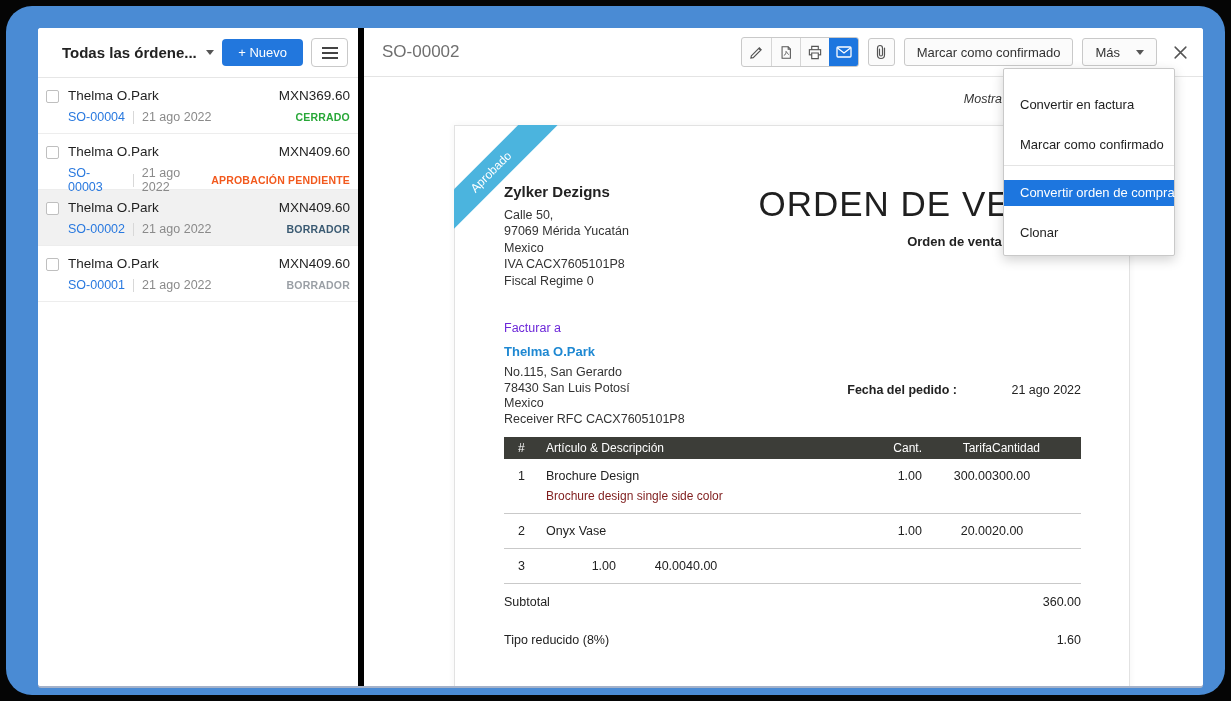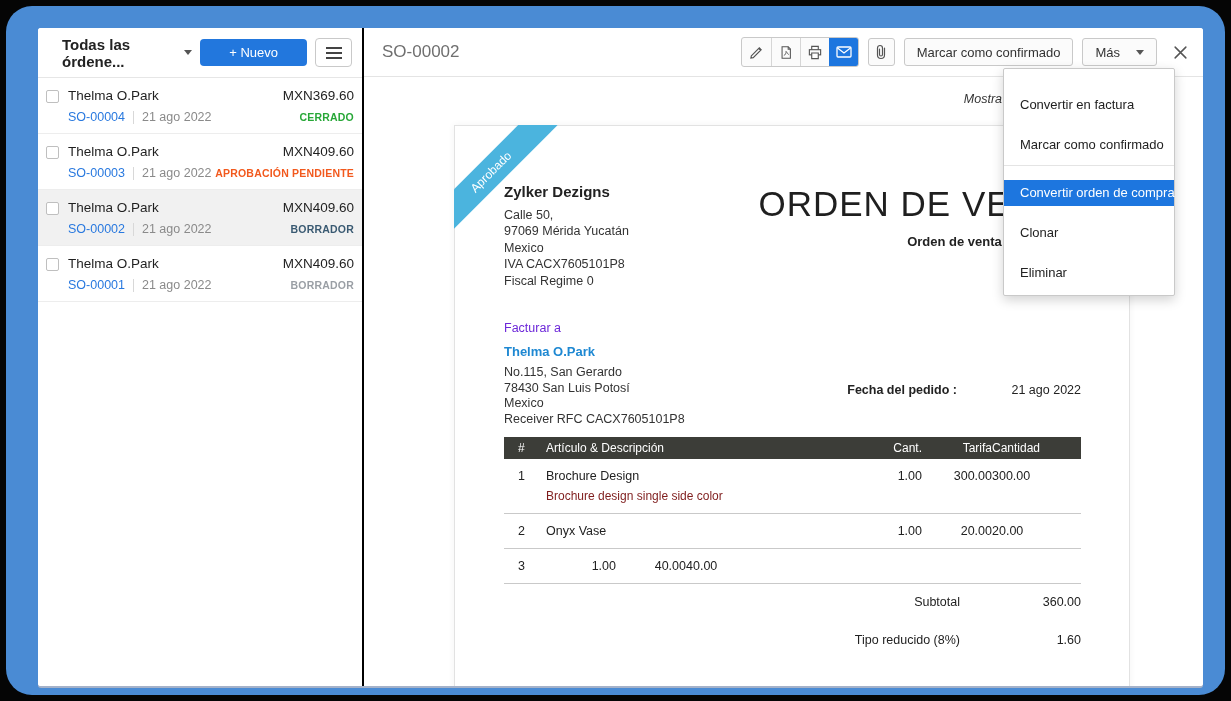--- a/index.html
+++ b/index.html
@@ -3,26 +3,26 @@
 <meta charset="utf-8">
 <style>
   * { margin:0; padding:0; box-sizing:border-box; }
   body { font-family:"Liberation Sans", sans-serif; background:#050505; }
   .stage { position:relative; width:1231px; height:701px; background:#050505; overflow:hidden; }
   .frame { position:absolute; inset:6px; background:#4a8bd4; border-radius:26px; }
   .window { position:absolute; left:32px; top:22px; width:1165px; height:658px; background:#fff;
             border-radius:3px; overflow:hidden; display:flex; box-shadow:0 2px 0 rgba(175,182,200,.9); }
 
   
-  .list-panel { width:326px; border-right:2px solid #000000; display:flex; flex-direction:column; background:#fff; }
+  .list-panel { width:326px; border-right:6px solid #000000; display:flex; flex-direction:column; background:#fff; }
   .list-header { height:50px; flex:0 0 50px; border-bottom:1px solid #e6e6e6; display:flex; align-items:center;
                  padding:0 10px 0 24px; gap:8px; }
   .filter { display:flex; align-items:center; font-size:15px; font-weight:700; color:#222; cursor:pointer; flex:1; }
   .caret-down { width:0; height:0; border:4px solid transparent; border-top:5px solid #555; margin-left:9px; transform:translateY(2px); }
-  .btn-new { height:27px; padding:0 29px; background:#2277dd; color:#fff; border:none; border-radius:4px;
+  .btn-new { height:27px; padding:0 16px; background:#2277dd; color:#fff; border:none; border-radius:4px;
              font-size:13px; font-family:inherit; cursor:pointer; white-space:nowrap; }
   .btn-hamb { width:37px; height:29px; background:#fff; border:1px solid #c9c9c9; border-radius:4px;
               display:flex; align-items:center; justify-content:center; cursor:pointer; }
   .hamburger { width:16px; height:12px;
                background:linear-gradient(#444 0 2px, transparent 2px 5px, #444 5px 7px, transparent 7px 10px, #444 10px 12px); }
   .order-row { display:flex; gap:9px; height:56px; padding:10px 8px 0 8px; border-bottom:1px solid #ededed; cursor:pointer; }
   .order-row.sel { background:#f1f1f1; }
   .cb { width:13px; height:13px; border:1px solid #bfbfbf; border-radius:2px; background:#fff; margin-top:2px; flex:0 0 13px; }
   .order-main { flex:1; min-width:0; }
   .l1 { display:flex; justify-content:space-between; font-size:13.5px; color:#1f1f1f; font-weight:500; }
@@ -75,21 +75,21 @@
   .t-head { display:flex; background:#3c3d38; color:#fff; font-size:12px; padding:4px 0; align-items:center; }
   .t-row  { display:flex; padding:10px 0; border-bottom:1px solid #c9c9c9; font-size:12.5px; color:#222; }
   .c-num  { width:42px; padding-left:14px; }
   .c-item { flex:1; }
   .c-qty  { width:70px; text-align:right; }
   .c-rate { width:70px; text-align:right; }
   .c-amt  { width:89px; text-align:left; }
   .desc { color:#7f1d1d; margin-top:6px; font-size:12px; }
   .desc:empty { display:none; }
   .totals { margin-top:3px; font-size:12.5px; color:#222; }
-  .total-row { display:flex; justify-content:flex-end; padding:8px 0; align-items:baseline;gap:11px; }
+  .total-row { display:flex; justify-content:space-between; padding:8px 0; align-items:baseline;gap:11px; }
   .total-row + .total-row { margin-top:8px; }
   .tv { width:110px; text-align:right; }
 
   
   .menu { position:absolute; top:40px; left:639px; width:172px; background:#fff; border:1px solid #c9c9c9;
           border-radius:2px; box-shadow:0 4px 12px rgba(0,0,0,.18); padding:9px 0; z-index:20; }
   .menu-item { font-size:13px; color:#222; padding:4px 16px; line-height:18px; cursor:pointer; white-space:nowrap;margin-top:14px; }
   .menu-item.hl { background:#1d76df; color:#fff; }
   .menu-div { border-top:1px solid #e4e4e4; margin:7px 0; }
 </style>
@@ -320,19 +320,18 @@
             </div>
           </div>
         </div>
 
         <div class="menu">
           <div class="menu-item">Convertir en factura</div>
           <div class="menu-item">Marcar como confirmado</div>
           <div class="menu-div"></div>
           <div class="menu-item hl">Convertir orden de compra</div>
           <div class="menu-item">Clonar</div>
-          <div class="menu-item">Eliminar</div>
         </div>
 
       </main>
     </div>
   </div>
 </div>
 
 </body></html>

